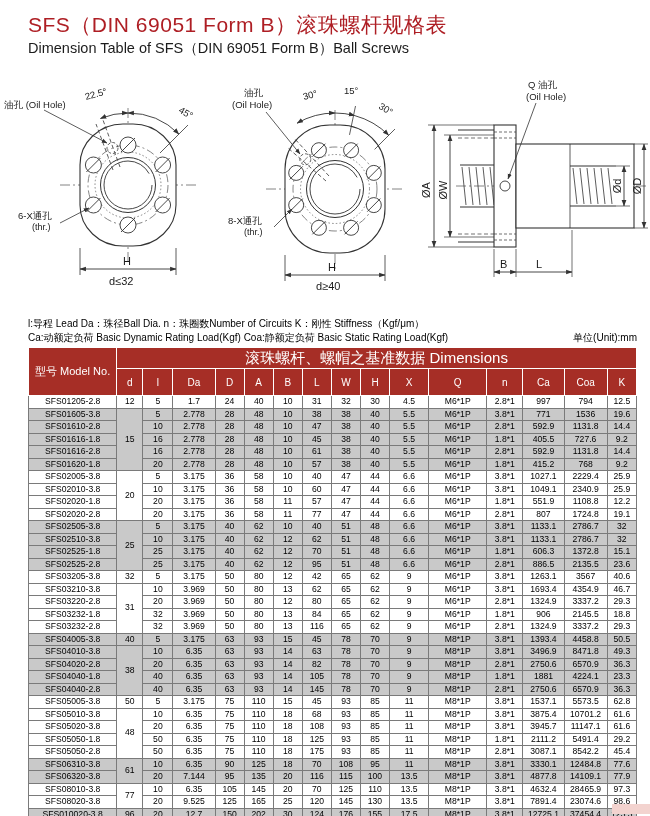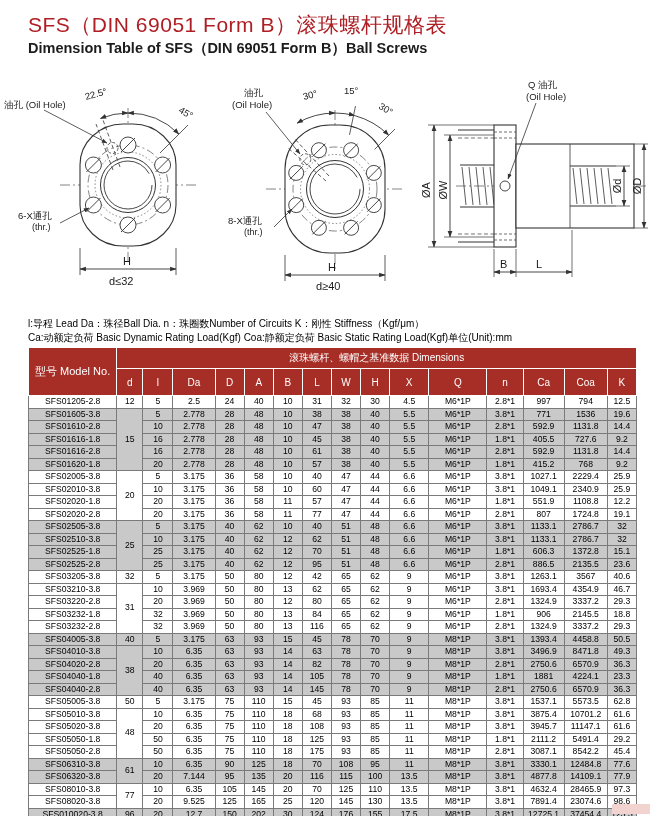--- a/index.html
+++ b/index.html
@@ -1,32 +1,32 @@
 <!DOCTYPE html>
 <html><head>
 <meta charset="utf-8">
 <style>
   html,body{margin:0;padding:0}
   body{width:650px;height:816px;position:relative;background:#fff;overflow:hidden;
        font-family:"Liberation Sans","DejaVu Sans",sans-serif;color:#111}
   .page{position:absolute;inset:0}
   .titleblock{position:absolute;left:28px;top:12px}
   .title-zh{color:#ae1e24;font-size:21px;font-weight:normal;letter-spacing:.5px;line-height:1.25}
-  .title-en{color:#1c1c1c;font-size:14.5px;font-weight:bold;margin-top:1px}
+  .title-en{color:#1c1c1c;font-size:14.5px;font-weight:normal;margin-top:1px}
   .diagrams{position:absolute;left:0;top:72px;width:650px;height:243px}
   .diagrams svg{position:absolute;top:0}
   svg text{fill:#1a1a1a;font-family:"Liberation Sans","DejaVu Sans",sans-serif;font-size:9.5px}
   svg text.dim{font-size:11px}
   svg text.small{font-size:9px}
   .legend{position:absolute;left:28px;top:317px;width:609px;font-size:10px;line-height:1.4;color:#000}
-  .legend .row2{display:flex;justify-content:flex-start}
+  .legend .row2{display:flex;justify-content:space-between}
   table#spec-table{position:absolute;left:28px;top:347px;width:609px;border-collapse:collapse;
        table-layout:fixed;font-size:8.6px;border:1.5px solid #222}
   #spec-table th{background:#a62e26;color:#fff;border:1px solid #fff;font-weight:normal;padding:0;text-align:center}
-  #spec-table th.dh{font-size:10px;height:20px}
+  #spec-table th.dh{font-size:15px;height:20px}
   #spec-table th.ch{font-size:10px;height:26px}
   #spec-table th.mh{font-size:11px}
   #spec-table td{border:1px solid #7a7a7a;text-align:center;padding:0;height:11.5px;
        line-height:11.5px;white-space:nowrap;overflow:hidden;color:#000;background:#fff}
   #spec-table tr.shade td{background:#c9c9c9}
   #spec-table tr.gtop td{border-top:1px solid #2a2a2a}
   .footnote{position:absolute;left:28px;top:837px;font-size:12px;color:#000}
   .corner{position:absolute;right:0;bottom:2px;width:38px;height:10px;background:#f3d3cf}
 </style>
 </head>
@@ -272,21 +272,21 @@
           <th class="ch">Ca</th>
           <th class="ch">Coa</th>
           <th class="ch">K</th>
         </tr>
       </thead>
       <tbody>
         <tr class="gtop">
           <td>SFS01205-2.8</td>
           <td rowspan="1">12</td>
           <td>5</td>
-          <td>2.5</td>
+          <td>1.7</td>
           <td>24</td>
           <td>40</td>
           <td>10</td>
           <td>31</td>
           <td>32</td>
           <td>30</td>
           <td>4.5</td>
           <td>M6*1P</td>
           <td>2.8*1</td>
           <td>997</td>

